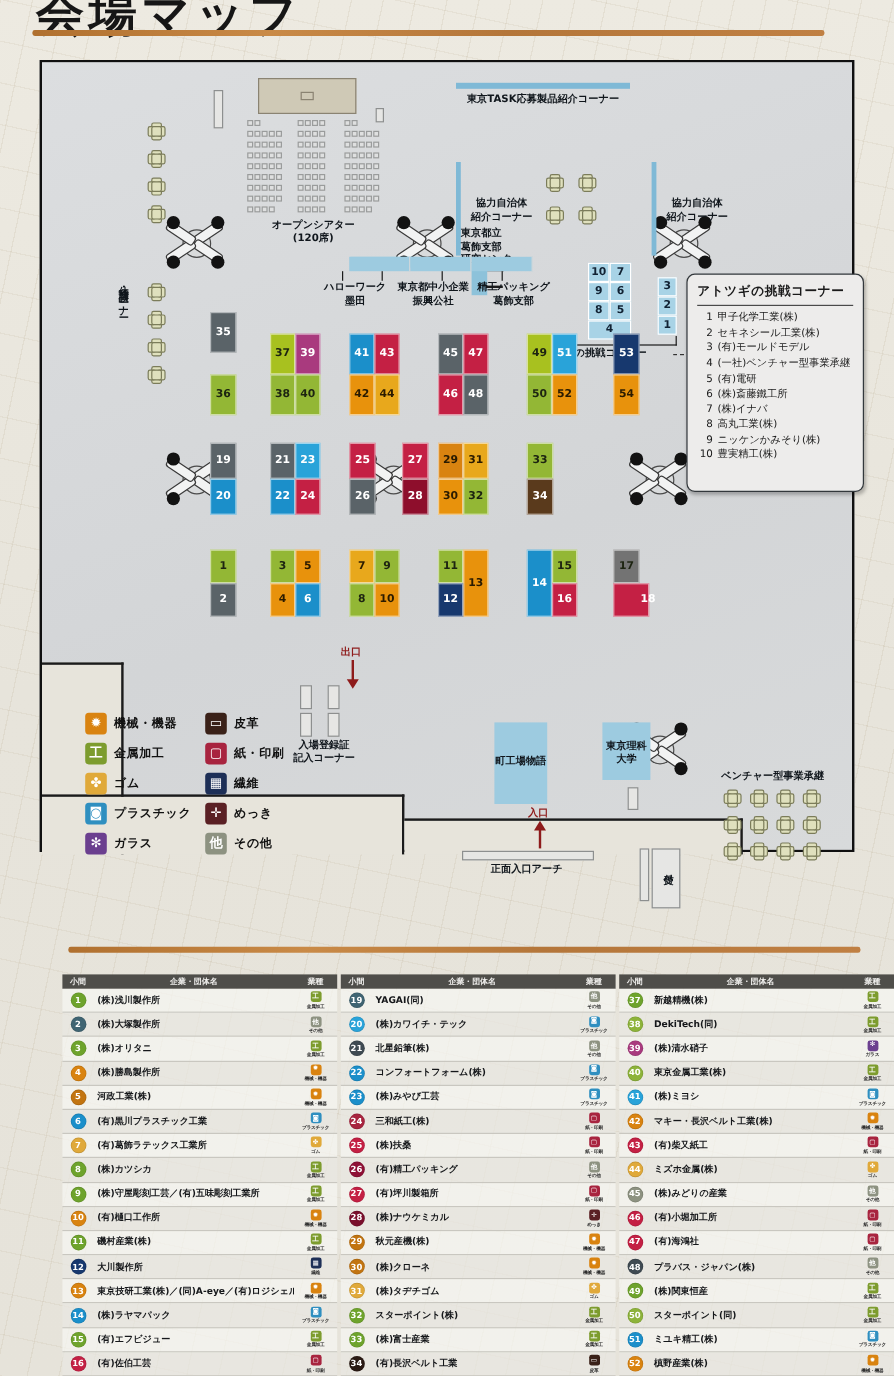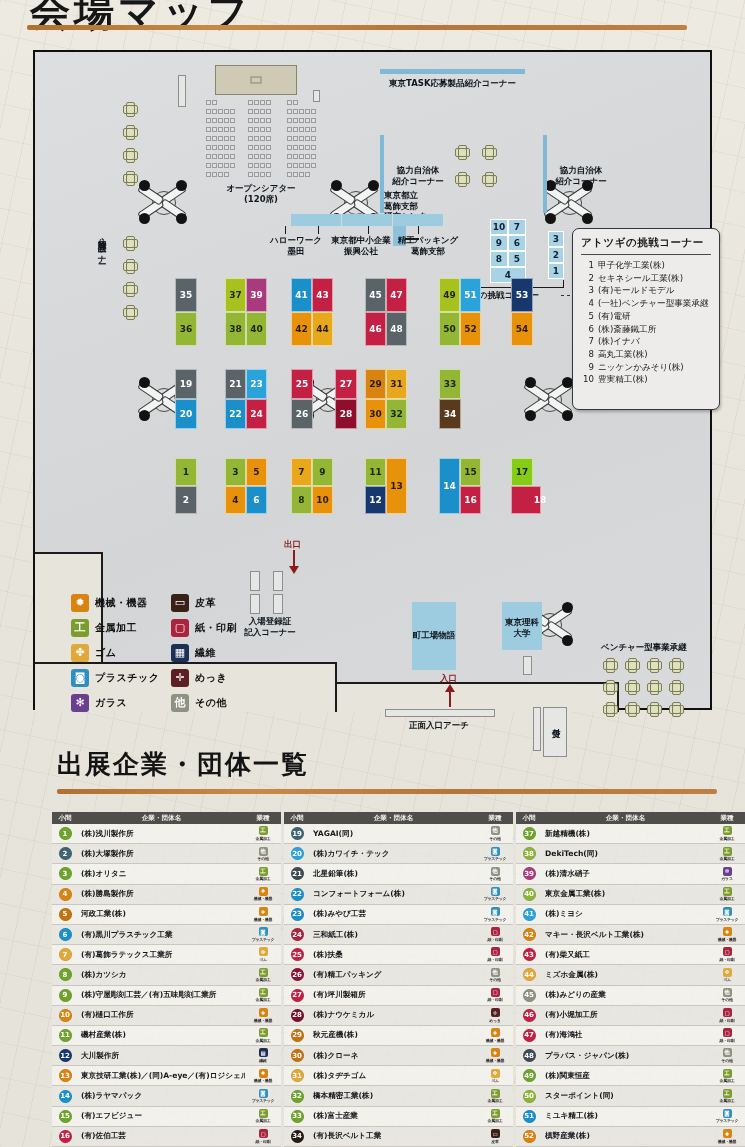--- a/index.html
+++ b/index.html
@@ -527,21 +527,21 @@
         </div>
         <div class="lbl c" style="left: 290px; top: 183px; width: 72px;">
           <div>東京都中小企業</div>
           <div>振興公社</div>
         </div>
         <div class="lbl c" style="left: 357px; top: 183px; width: 72px;">
           <div>精工パッキング</div>
           <div>葛飾支部</div>
         </div>
         <div class="ln" style="left: 250px; top: 174px; width: 1.2px; height: 8px;"></div>
-        <div class="booth" style="left: 140px; top: 226px; width: 22px; height: 34px; background: rgb(90, 99, 104); color: rgb(255, 255, 255);">35</div>
+        <div class="booth" style="left: 140px; top: 208px; width: 22px; height: 34px; background: rgb(90, 99, 104); color: rgb(255, 255, 255);">35</div>
         <div class="booth" style="left: 140px; top: 260px; width: 22px; height: 34px; background: rgb(147, 183, 53); color: rgb(29, 36, 17);">36</div>
         <div class="booth" style="left: 190px; top: 226px; width: 21px; height: 34px; background: rgb(168, 193, 31); color: rgb(29, 36, 17);">37</div>
         <div class="booth" style="left: 211px; top: 226px; width: 21px; height: 34px; background: rgb(169, 58, 126); color: rgb(255, 255, 255);">39</div>
         <div class="booth" style="left: 190px; top: 260px; width: 21px; height: 34px; background: rgb(147, 183, 53); color: rgb(29, 36, 17);">38</div>
         <div class="booth" style="left: 211px; top: 260px; width: 21px; height: 34px; background: rgb(147, 183, 53); color: rgb(29, 36, 17);">40</div>
         <div class="booth" style="left: 256px; top: 226px; width: 21px; height: 34px; background: rgb(27, 143, 202); color: rgb(255, 255, 255);">41</div>
         <div class="booth" style="left: 277px; top: 226px; width: 21px; height: 34px; background: rgb(196, 32, 68); color: rgb(255, 255, 255);">43</div>
         <div class="booth" style="left: 256px; top: 260px; width: 21px; height: 34px; background: rgb(232, 146, 12); color: rgb(42, 27, 0);">42</div>
         <div class="booth" style="left: 277px; top: 260px; width: 21px; height: 34px; background: rgb(232, 168, 28); color: rgb(42, 27, 0);">44</div>
         <div class="booth" style="left: 330px; top: 226px; width: 21px; height: 34px; background: rgb(90, 99, 104); color: rgb(255, 255, 255);">45</div>
@@ -579,21 +579,21 @@
         <div class="booth" style="left: 256px; top: 406px; width: 21px; height: 28px; background: rgb(232, 168, 28); color: rgb(42, 27, 0);">7</div>
         <div class="booth" style="left: 277px; top: 406px; width: 21px; height: 28px; background: rgb(147, 183, 53); color: rgb(29, 36, 17);">9</div>
         <div class="booth" style="left: 256px; top: 434px; width: 21px; height: 28px; background: rgb(147, 183, 53); color: rgb(29, 36, 17);">8</div>
         <div class="booth" style="left: 277px; top: 434px; width: 21px; height: 28px; background: rgb(232, 146, 12); color: rgb(42, 27, 0);">10</div>
         <div class="booth" style="left: 330px; top: 406px; width: 21px; height: 28px; background: rgb(147, 183, 53); color: rgb(29, 36, 17);">11</div>
         <div class="booth" style="left: 351px; top: 406px; width: 21px; height: 56px; background: rgb(232, 146, 12); color: rgb(42, 27, 0);">13</div>
         <div class="booth" style="left: 330px; top: 434px; width: 21px; height: 28px; background: rgb(23, 56, 110); color: rgb(255, 255, 255);">12</div>
         <div class="booth" style="left: 404px; top: 406px; width: 21px; height: 56px; background: rgb(27, 143, 202); color: rgb(255, 255, 255);">14</div>
         <div class="booth" style="left: 425px; top: 406px; width: 21px; height: 28px; background: rgb(147, 183, 53); color: rgb(29, 36, 17);">15</div>
         <div class="booth" style="left: 425px; top: 434px; width: 21px; height: 28px; background: rgb(196, 32, 68); color: rgb(255, 255, 255);">16</div>
-        <div class="booth" style="left: 476px; top: 406px; width: 22px; height: 28px; background: #84cc16; color: rgb(29, 36, 17);">17</div>
+        <div class="booth" style="left: 476px; top: 406px; width: 22px; height: 28px; background: #737373; color: rgb(29, 36, 17);">17</div>
         <div class="booth" style="left: 476px; top: 434px; width: 22px; height: 28px; background: rgb(196, 32, 68); color: rgb(255, 255, 255); padding-left: 28px;">18</div>
         <div class="lbl" style="left: 249px; top: 487px; color: rgb(142, 27, 27);">出口</div>
         <div style="left: 258px; top: 498px; width: 2px; height: 18px; background: rgb(142, 27, 27); position: absolute;"></div>
         <div class="arrow" style="left: 254px; top: 514px; border-left: 5px solid transparent; border-right: 5px solid transparent; border-top: 8px solid rgb(142, 27, 27);"></div>
         <div class="panelbar" style="left: 215px; top: 519px; width: 8px; height: 18px;"></div>
         <div class="panelbar" style="left: 238px; top: 519px; width: 8px; height: 18px;"></div>
         <div class="panelbar" style="left: 215px; top: 542px; width: 8px; height: 18px;"></div>
         <div class="panelbar" style="left: 238px; top: 542px; width: 8px; height: 18px;"></div>
         <div class="lbl c" style="left: 195px; top: 564px; width: 80px;">
           <div>入場登録証</div>
@@ -796,21 +796,20 @@
           <span class="n">9</span>
           <span>ニッケンかみそり(株)</span>
         </li>
         <li>
           <span class="n">10</span>
           <span>豊実精工(株)</span>
         </li>
       </ol>
   </div>
 
-  <div id="list-title">出展企業・団体一覧</div>
   <div class="rule" id="rule-bottom"></div>
   <div id="tables">
       <div class="tbl">
         <div class="th">
           <div class="c1">小間</div>
           <div class="c2">企業・団体名</div>
           <div class="c3">業種</div>
         </div>
         <div class="tr">
           <div class="c1">
@@ -1106,21 +1105,21 @@
           <div class="c2">(株)タヂチゴム</div>
           <div class="c3">
             <div class="ico" style="background: rgb(224, 169, 58);">✤</div>
             <div class="icolbl">ゴム</div>
           </div>
         </div>
         <div class="tr">
           <div class="c1">
             <div class="bdg" style="background: rgb(110, 163, 44);">32</div>
           </div>
-          <div class="c2">橋本精密工業(株)</div>
+          <div class="c2">スターポイント(株)</div>
           <div class="c3">
             <div class="ico" style="background: rgb(125, 156, 46);">工</div>
             <div class="icolbl">金属加工</div>
           </div>
         </div>
         <div class="tr">
           <div class="c1">
             <div class="bdg" style="background: rgb(110, 163, 44);">33</div>
           </div>
           <div class="c2">(株)富士産業</div>

